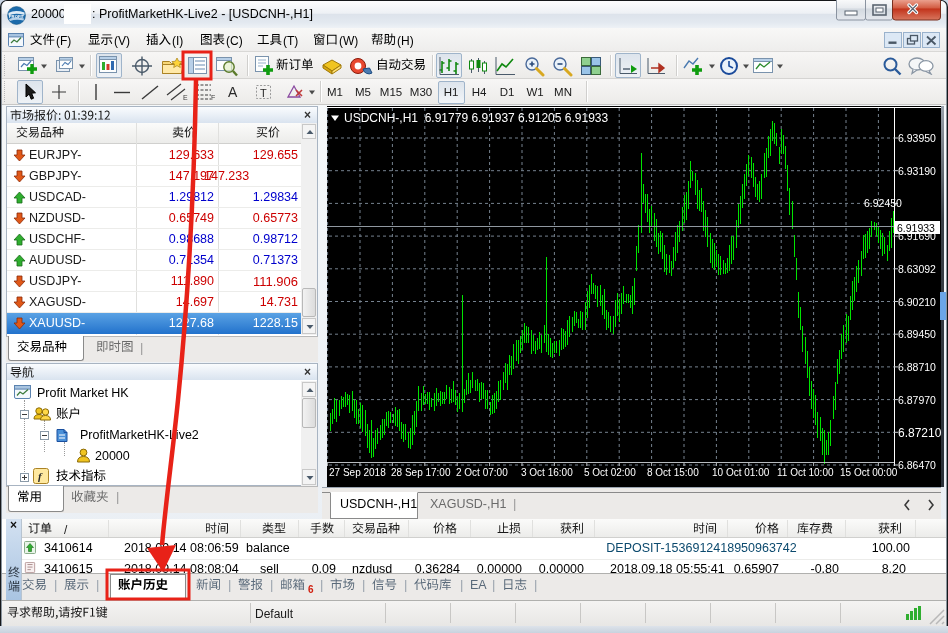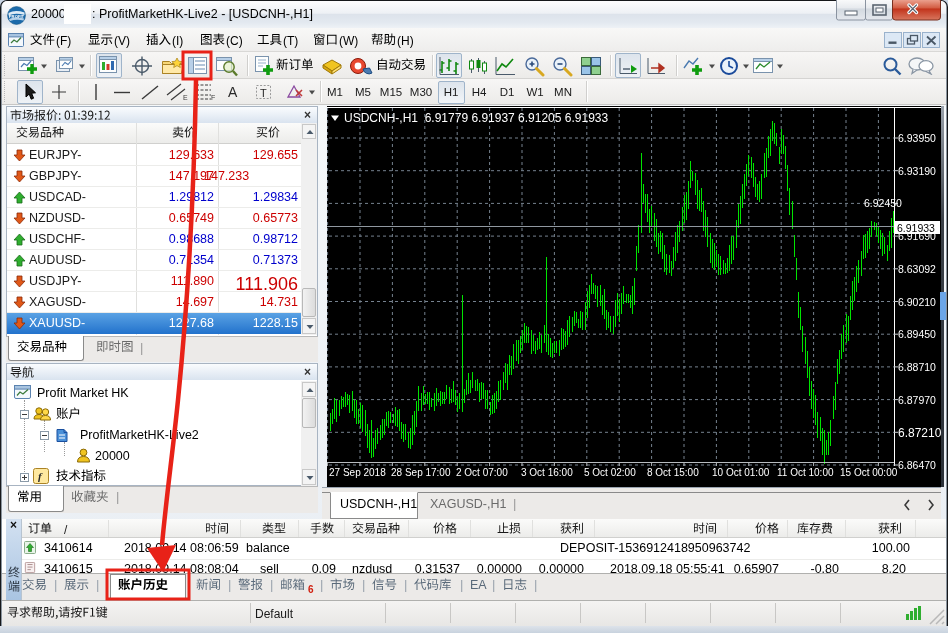--- a/index.html
+++ b/index.html
@@ -342,21 +342,21 @@
   </svg>
 <div class="ab" style="left:29px;top:253px;font-size:12.5px;color:#1a1a1a">AUDUSD-</div>
 <div class="ab" style="left:120px;top:253px;width:94px;font-size:12.5px;color:#0000cc;text-align:right">0.71354</div>
 <div class="ab" style="left:204px;top:253px;width:94px;font-size:12.5px;color:#0000cc;text-align:right">0.71373</div>
 <div class="ab" style="left:7px;top:291px;width:295px;height:1px;background:#ececea"></div>
 <svg class="ab" style="left:13px;top:275px" width="13" height="13" viewBox="0 0 13 13">
     <path d="M6.5 12 L1 6 L4 6 L4 1 L9 1 L9 6 L12 6 Z" fill="#e05818" stroke="#8a2a08" stroke-width="0.8"></path>
   </svg>
 <div class="ab" style="left:29px;top:274px;font-size:12.5px;color:#1a1a1a">USDJPY-</div>
 <div class="ab" style="left:120px;top:274px;width:94px;font-size:12.5px;color:#cc0000;text-align:right">111.890</div>
-<div class="ab" style="left:204px;top:274px;width:94px;font-size:18px;color:#cc0000;text-align:right">111.906</div>
+<div class="ab" style="left:204px;top:274px;width:94px;font-size:13px;color:#cc0000;text-align:right">111.906</div>
 <div class="ab" style="left:7px;top:312px;width:295px;height:1px;background:#ececea"></div>
 <svg class="ab" style="left:13px;top:296px" width="13" height="13" viewBox="0 0 13 13">
     <path d="M6.5 12 L1 6 L4 6 L4 1 L9 1 L9 6 L12 6 Z" fill="#e05818" stroke="#8a2a08" stroke-width="0.8"></path>
   </svg>
 <div class="ab" style="left:29px;top:295px;font-size:12.5px;color:#1a1a1a">XAGUSD-</div>
 <div class="ab" style="left:120px;top:295px;width:94px;font-size:12.5px;color:#cc0000;text-align:right">14.697</div>
 <div class="ab" style="left:204px;top:295px;width:94px;font-size:12.5px;color:#cc0000;text-align:right">14.731</div>
 <div class="ab" style="left:7px;top:313px;width:295px;height:21px;background:linear-gradient(#5aa2e4,#2272cc)"></div>
 <svg class="ab" style="left:13px;top:317px" width="13" height="13" viewBox="0 0 13 13">
     <path d="M6.5 12 L1 6 L4 6 L4 1 L9 1 L9 6 L12 6 Z" fill="#e05818" stroke="#8a2a08" stroke-width="0.8"></path>
@@ -607,33 +607,33 @@
 <div class="ab" style="left:787px;top:520px;width:1px;height:17px;background:#e0e0de"></div>
 <div class="ab" style="left:845px;top:520px;width:1px;height:17px;background:#e0e0de"></div>
 <div class="ab" style="left:915px;top:520px;width:1px;height:17px;background:#e0e0de"></div>
 <svg class="ab" style="left:24px;top:541px" width="12" height="13" viewBox="0 0 12 13">
 <rect x="0.5" y="0.5" width="11" height="12" rx="1" fill="#e8f4e8" stroke="#8aac8a"></rect>
 <path d="M6 2.5 L9.5 6.5 L7.5 6.5 L7.5 10.5 L4.5 10.5 L4.5 6.5 L2.5 6.5 Z" fill="#2fae2f" stroke="#1a6a1a" stroke-width="0.6"></path>
 </svg>
 <div class="ab" style="left:44px;top:541px;font-size:12.5px;color:#000">3410614</div>
 <div class="ab" style="left:124px;top:541px;font-size:12.5px;color:#000">2018.09.14 08:06:59</div>
 <div class="ab" style="left:246px;top:541px;font-size:12.5px;color:#000">balance</div>
-<div class="ab" style="left:560px;top:541px;width:283px;font-size:12.5px;color:#000000;text-align:left">DEPOSIT-1536912418950963742</div>
+<div class="ab" style="left:560px;top:541px;width:283px;font-size:12.5px;color:#0c4a6e;text-align:center">DEPOSIT-1536912418950963742</div>
 <div class="ab" style="left:820px;top:541px;width:90px;font-size:12.5px;color:#000;text-align:right">100.00</div>
 <div class="ab" style="left:17px;top:559px;width:929px;height:1px;background:#ececea"></div>
 <svg class="ab" style="left:24px;top:562px" width="12" height="11" viewBox="0 0 12 13">
 <rect x="0.5" y="0.5" width="11" height="12" rx="1" fill="#f8f0f0" stroke="#b09090"></rect>
 <path d="M3 3 h6 M3 6 h6 M3 9 h4" stroke="#a08080" stroke-width="1"></path>
 </svg>
 <div class="ab" style="left:44px;top:562px;font-size:12.5px;color:#000;height:11px;overflow:hidden">3410615</div>
 <div class="ab" style="left:124px;top:562px;font-size:12.5px;color:#000;height:11px;overflow:hidden">2018.09.14 08:08:04</div>
 <div class="ab" style="left:260px;top:562px;font-size:12.5px;color:#000;height:11px;overflow:hidden">sell</div>
 <div class="ab" style="left:296px;top:562px;width:40px;font-size:12.5px;color:#000;text-align:right;height:11px;overflow:hidden">0.09</div>
 <div class="ab" style="left:352px;top:562px;font-size:12.5px;color:#000;height:11px;overflow:hidden">nzdusd</div>
-<div class="ab" style="left:408px;top:562px;width:52px;font-size:12.5px;color:#000;text-align:right;height:11px;overflow:hidden">0.31537</div>
+<div class="ab" style="left:408px;top:562px;width:52px;font-size:12.5px;color:#000;text-align:right;height:11px;overflow:hidden">0.36284</div>
 <div class="ab" style="left:470px;top:562px;width:52px;font-size:12.5px;color:#000;text-align:right;height:11px;overflow:hidden">0.00000</div>
 <div class="ab" style="left:532px;top:562px;width:52px;font-size:12.5px;color:#000;text-align:right;height:11px;overflow:hidden">0.00000</div>
 <div class="ab" style="left:610px;top:562px;font-size:12.5px;color:#000;height:11px;overflow:hidden">2018.09.18 05:55:41</div>
 <div class="ab" style="left:727px;top:562px;width:52px;font-size:12.5px;color:#000;text-align:right;height:11px;overflow:hidden">0.65907</div>
 <div class="ab" style="left:787px;top:562px;width:52px;font-size:12.5px;color:#000;text-align:right;height:11px;overflow:hidden">-0.80</div>
 <div class="ab" style="left:854px;top:562px;width:52px;font-size:12.5px;color:#000;text-align:right;height:11px;overflow:hidden">8.20</div>
 <div class="ab" style="left:2px;top:573px;width:944px;height:27px;background:#eceae8;border-top:1px solid #b0b0ae"></div>
 <div class="ab" style="left:22px;top:578px"><svg width="26" height="16" style="overflow:visible" viewBox="0 0 26 16">
       <path transform="translate(0 11.0)" d="M 4.0 -7.5 C 3.2 -6.5 2.0 -5.5 0.9 -4.9 C 1.1 -4.8 1.4 -4.4 1.6 -4.2 C 2.7 -4.9 4.0 -6.0 4.9 -7.1 Z M 7.7 -6.9 C 8.9 -6.1 10.3 -5.0 10.9 -4.2 L 11.7 -4.8 C 11.0 -5.6 9.6 -6.7 8.5 -7.5 Z M 4.4 -5.3 3.6 -5.0 C 4.1 -3.8 4.7 -2.8 5.6 -1.9 C 4.3 -0.9 2.6 -0.2 0.6 0.2 C 0.8 0.4 1.1 0.8 1.2 1.0 C 3.2 0.5 4.9 -0.2 6.3 -1.3 C 7.6 -0.2 9.3 0.5 11.4 0.9 C 11.5 0.7 11.8 0.3 12.0 0.1 C 10.0 -0.3 8.3 -0.9 7.0 -1.9 C 7.9 -2.8 8.6 -3.8 9.1 -5.1 L 8.2 -5.3 C 7.7 -4.2 7.1 -3.2 6.3 -2.5 C 5.5 -3.3 4.8 -4.2 4.4 -5.3 Z M 5.2 -10.3 C 5.5 -9.8 5.9 -9.2 6.1 -8.8 H 0.8 V -7.9 H 11.6 V -8.8 H 6.5 L 7.0 -9.0 C 6.9 -9.4 6.5 -10.1 6.1 -10.6 Z M 15.8 -7.2 H 21.9 V -5.9 H 15.8 Z M 15.8 -9.1 H 21.9 V -7.9 H 15.8 Z M 14.8 -9.9 V -5.1 H 16.2 C 15.4 -4.0 14.2 -2.9 13.0 -2.2 C 13.2 -2.1 13.6 -1.8 13.7 -1.6 C 14.4 -2.0 15.1 -2.6 15.8 -3.2 H 17.5 C 16.6 -1.9 15.4 -0.7 14.1 0.1 C 14.3 0.2 14.6 0.6 14.8 0.8 C 16.2 -0.2 17.6 -1.6 18.5 -3.2 H 20.2 C 19.6 -1.7 18.7 -0.4 17.5 0.5 C 17.7 0.6 18.1 0.9 18.3 1.1 C 19.5 0.1 20.5 -1.5 21.2 -3.2 H 22.7 C 22.5 -1.1 22.3 -0.2 22.0 0.1 C 21.9 0.2 21.8 0.2 21.6 0.2 C 21.4 0.2 20.8 0.2 20.2 0.2 C 20.3 0.4 20.4 0.8 20.4 1.0 C 21.0 1.0 21.6 1.0 22.0 1.0 C 22.3 1.0 22.6 0.9 22.8 0.7 C 23.2 0.2 23.5 -0.8 23.7 -3.6 C 23.7 -3.8 23.7 -4.1 23.7 -4.1 H 16.5 C 16.8 -4.4 17.1 -4.8 17.3 -5.1 H 22.9 V -9.9 Z" fill="#5a6a7a"></path>
     </svg></div>

